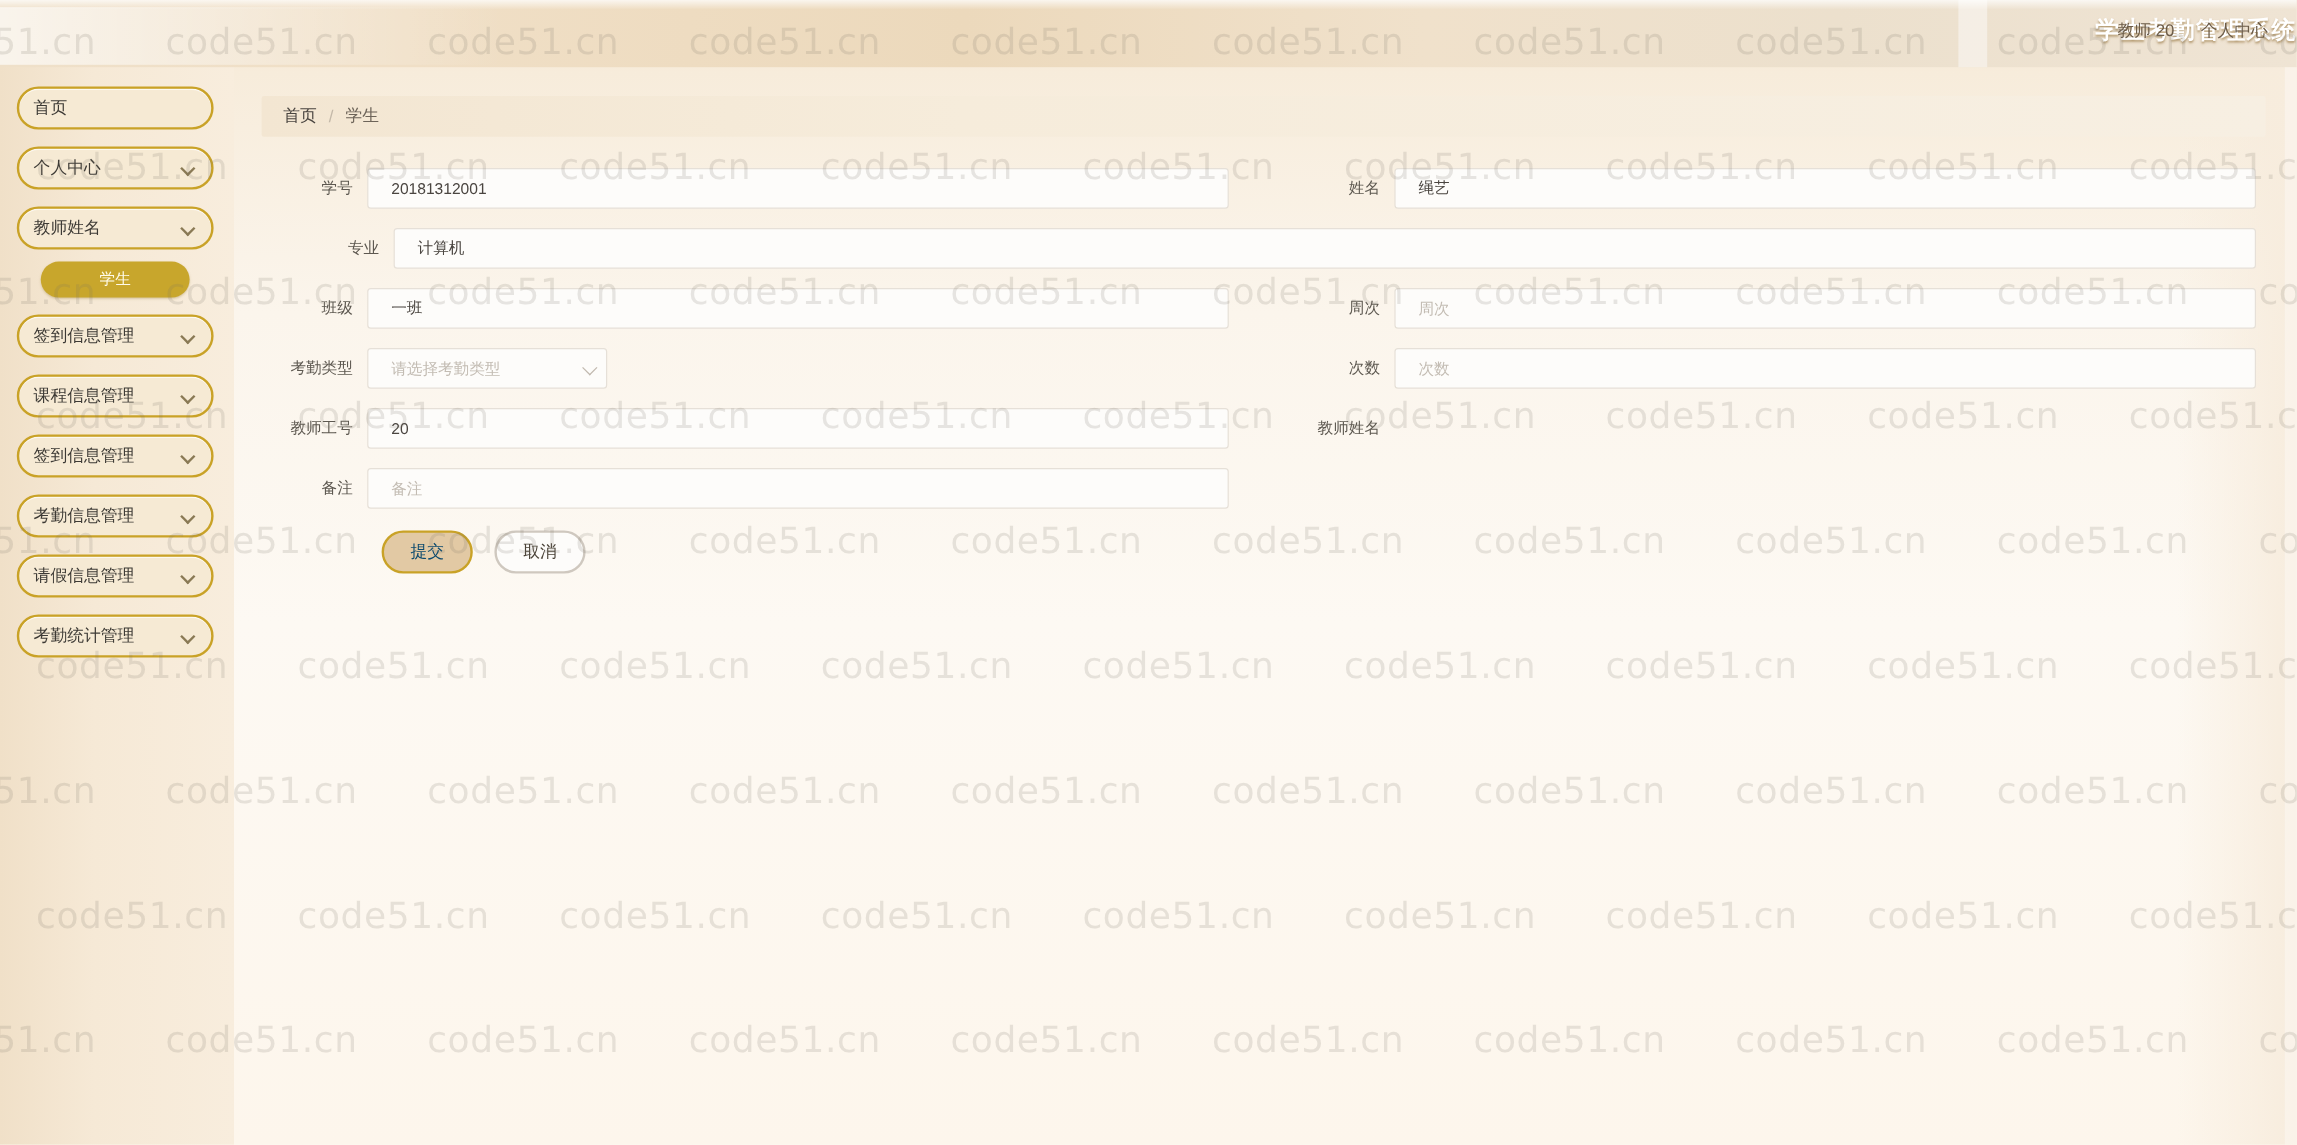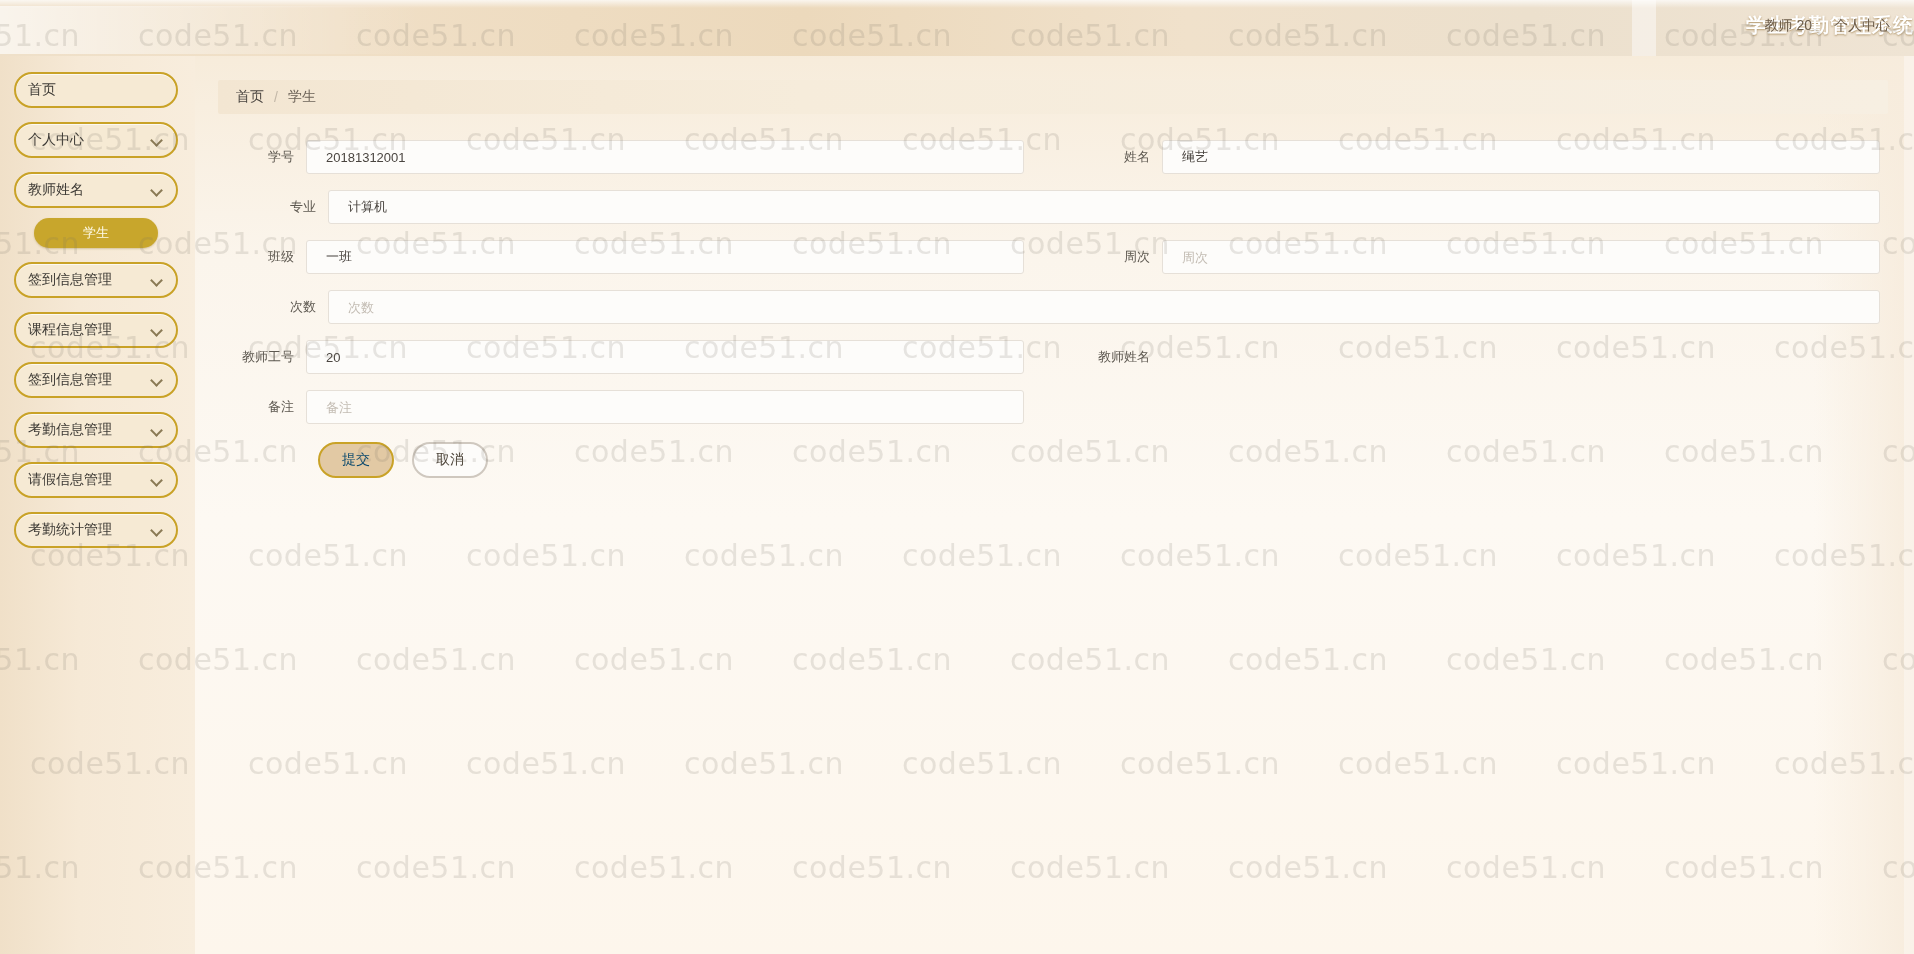--- a/index.html
+++ b/index.html
@@ -353,20 +353,29 @@
         </div>
         <div class="form-col right">
           <div class="flabel">周次</div>
           <div class="fctrl">
             <input class="inp" placeholder="周次" style="">
           </div>
         </div>
       </div>
 
       <div class="form-row">
+        <div class="form-col left">
+          <div class="flabel">考勤类型</div>
+          <div class="fctrl">
+            <div class="select-wrap">
+              <input class="inp" readonly="" placeholder="请选择考勤类型" style="">
+              <span class="sel-chev"></span>
+            </div>
+          </div>
+        </div>
         <div class="form-col right">
           <div class="flabel">次数</div>
           <div class="fctrl">
             <input class="inp" placeholder="次数" style="">
           </div>
         </div>
       </div>
 
       <div class="form-row">
         <div class="form-col left">

